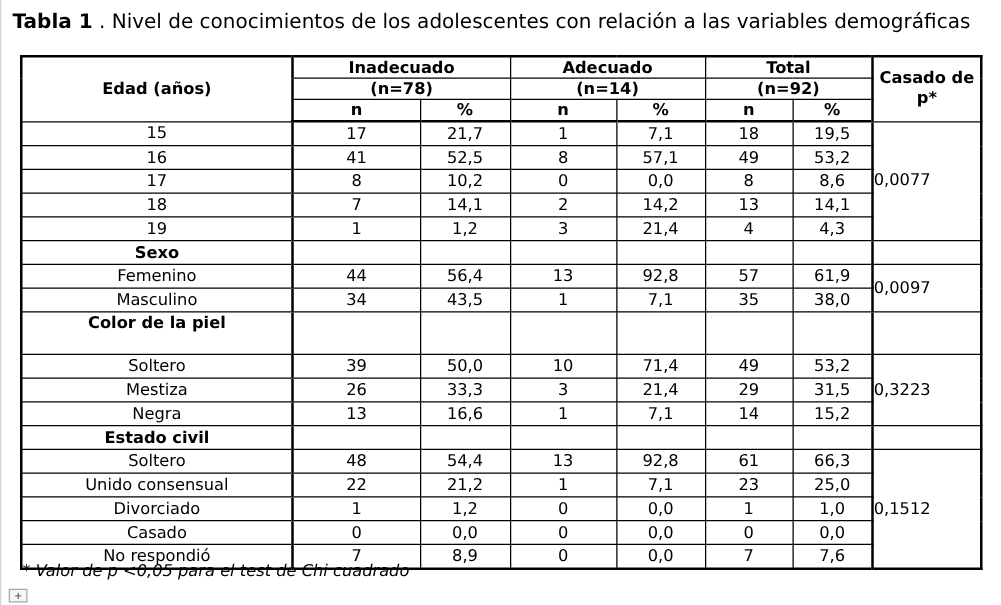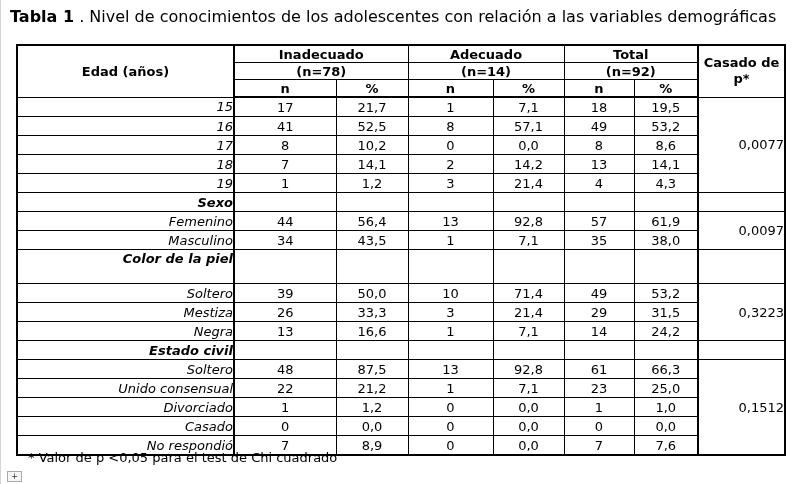--- a/index.html
+++ b/index.html
@@ -39,32 +39,33 @@
     overflow: hidden;
   }
   table.data th { font-weight: bold; text-align: center; margin-left: 12px; }
   tr.h1 th, tr.h2 th, tr.h3 th { height: 16px; }
   tr.h3 th { border-bottom: 2px solid #000; }
   th.corner { font-weight: bold; }
   th.pheader { line-height: 1.25; }
   tr.r td { height: 18px; }
   tr.tall td { height: 32px; vertical-align: top; }
   tr.tall td.lbl { padding-top: 1px; }
-  td.lbl { text-align: right; padding-left: 5px; font-style: italic; }
+  td.lbl { text-align: center; padding-left: 5px; }
   tr.section td.lbl { font-weight: bold; }
   td.num { text-align: center; }
   .g1 { border-left: 2px solid #000 !important; }
-  .pcol { border-left: 2px solid #000 !important; text-align: right; }
+  .pcol { border-left: 2px solid #000 !important; text-align: left; }
 
   .footnote {
     position: absolute;
-    left: 28px;
+    left: 18px;
     top: 450px;
     font-size: 13px;
     white-space: nowrap;
+    font-style: italic;
   }
   .img-icon {
     position: absolute;
     left: 7px;
     top: 471px;
     width: 13px;
     height: 9px;
     border: 1px solid #a8a8a8;
     background: #f6f6f6;
     font-size: 8px;
@@ -222,37 +223,37 @@
       <td class="num">29</td>
       <td class="num">31,5</td>
     </tr>
     <tr class="r">
       <td class="lbl">Negra</td>
       <td class="num g1">13</td>
       <td class="num">16,6</td>
       <td class="num">1</td>
       <td class="num">7,1</td>
       <td class="num">14</td>
-      <td class="num">24,2</td>
+      <td class="num">15,2</td>
     </tr>
 
     <tr class="r section">
       <td class="lbl">Estado civil</td>
       <td class="g1"></td>
       <td></td>
       <td></td>
       <td></td>
       <td></td>
       <td></td>
       <td class="pcol"></td>
     </tr>
     <tr class="r">
       <td class="lbl">Soltero</td>
       <td class="num g1">48</td>
-      <td class="num">87,5</td>
+      <td class="num">54,4</td>
       <td class="num">13</td>
       <td class="num">92,8</td>
       <td class="num">61</td>
       <td class="num">66,3</td>
       <td class="pcol" rowspan="5">0,1512</td>
     </tr>
     <tr class="r">
       <td class="lbl">Unido consensual</td>
       <td class="num g1">22</td>
       <td class="num">21,2</td>

